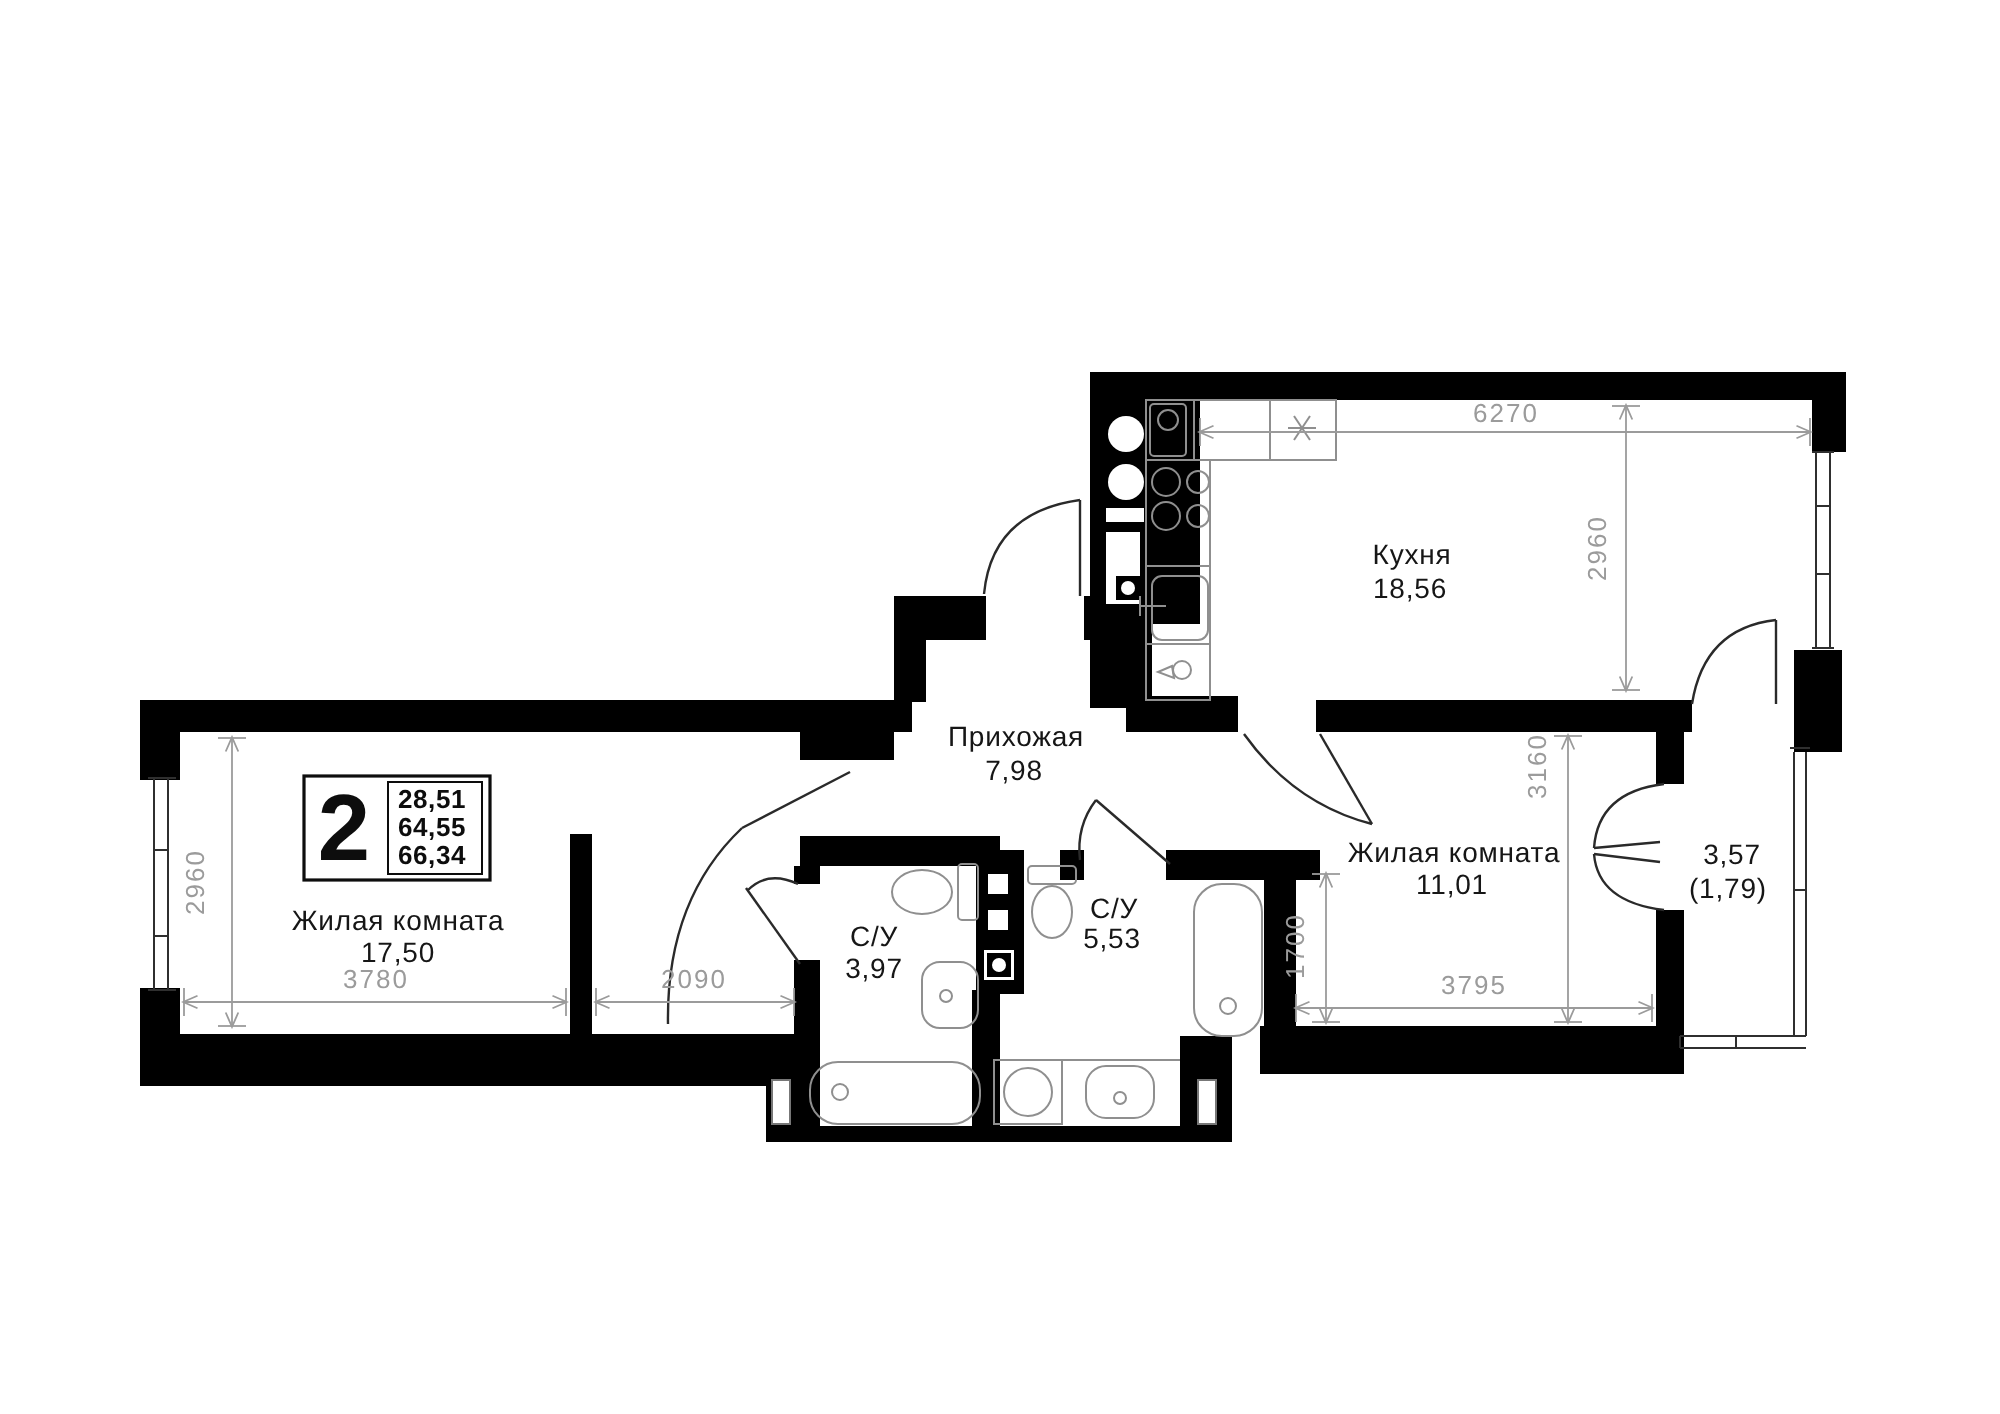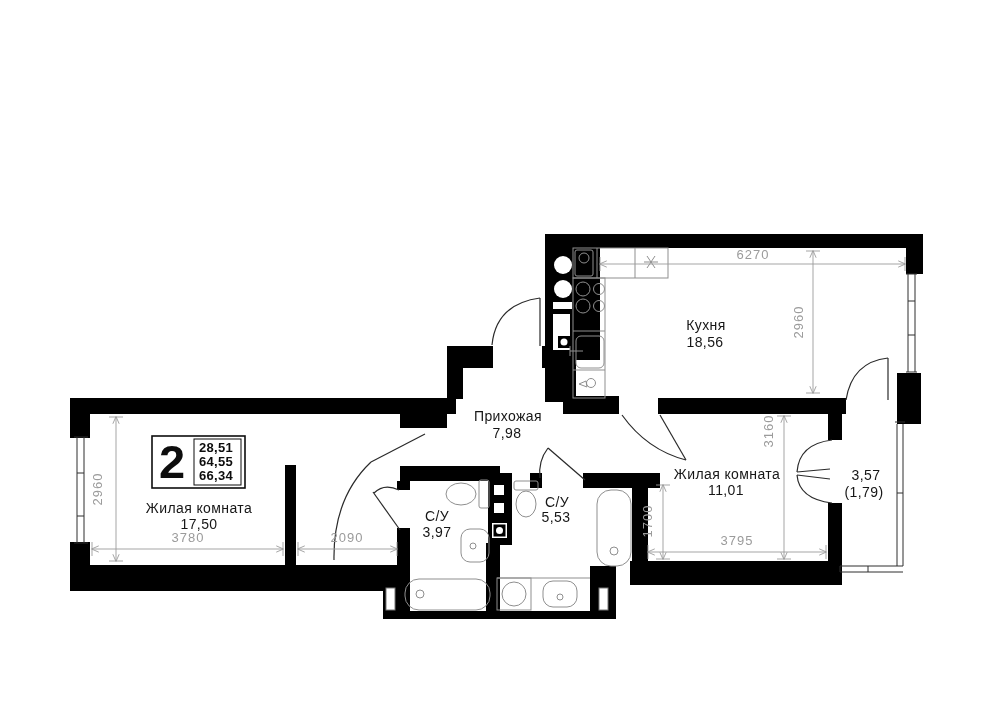--- a/index.html
+++ b/index.html
@@ -1,17 +1,17 @@
 <!DOCTYPE html>
 <html><head>
 <meta charset="utf-8">
 <style>
   html,body{margin:0;padding:0;background:#ffffff;}
   .stage{position:relative;width:1000px;height:571px;background:#fff;overflow:hidden;
-         font-family:"Liberation Sans", sans-serif;margin-top:48px;}
+         font-family:"Liberation Sans", sans-serif;}
   svg text{font-family:"Liberation Sans", sans-serif;}
   .room-name{fill:#161616;font-size:14px;letter-spacing:.4px;}
   .room-area{fill:#161616;font-size:14px;letter-spacing:.4px;}
   .dim{fill:#9b9b9b;font-size:13px;letter-spacing:1px;}
   .legend-big{fill:#0d0d0d;font-size:47px;font-weight:bold;}
   .legend-num{fill:#0d0d0d;font-size:13px;font-weight:600;letter-spacing:.3px;}
   .wall{fill:#000000;stroke:none;}
   .cut{fill:#ffffff;stroke:none;}
   .door{fill:none;stroke:#2a2a2a;stroke-width:1.2;}
   .win{fill:none;stroke:#2f2f2f;stroke-width:1;}

